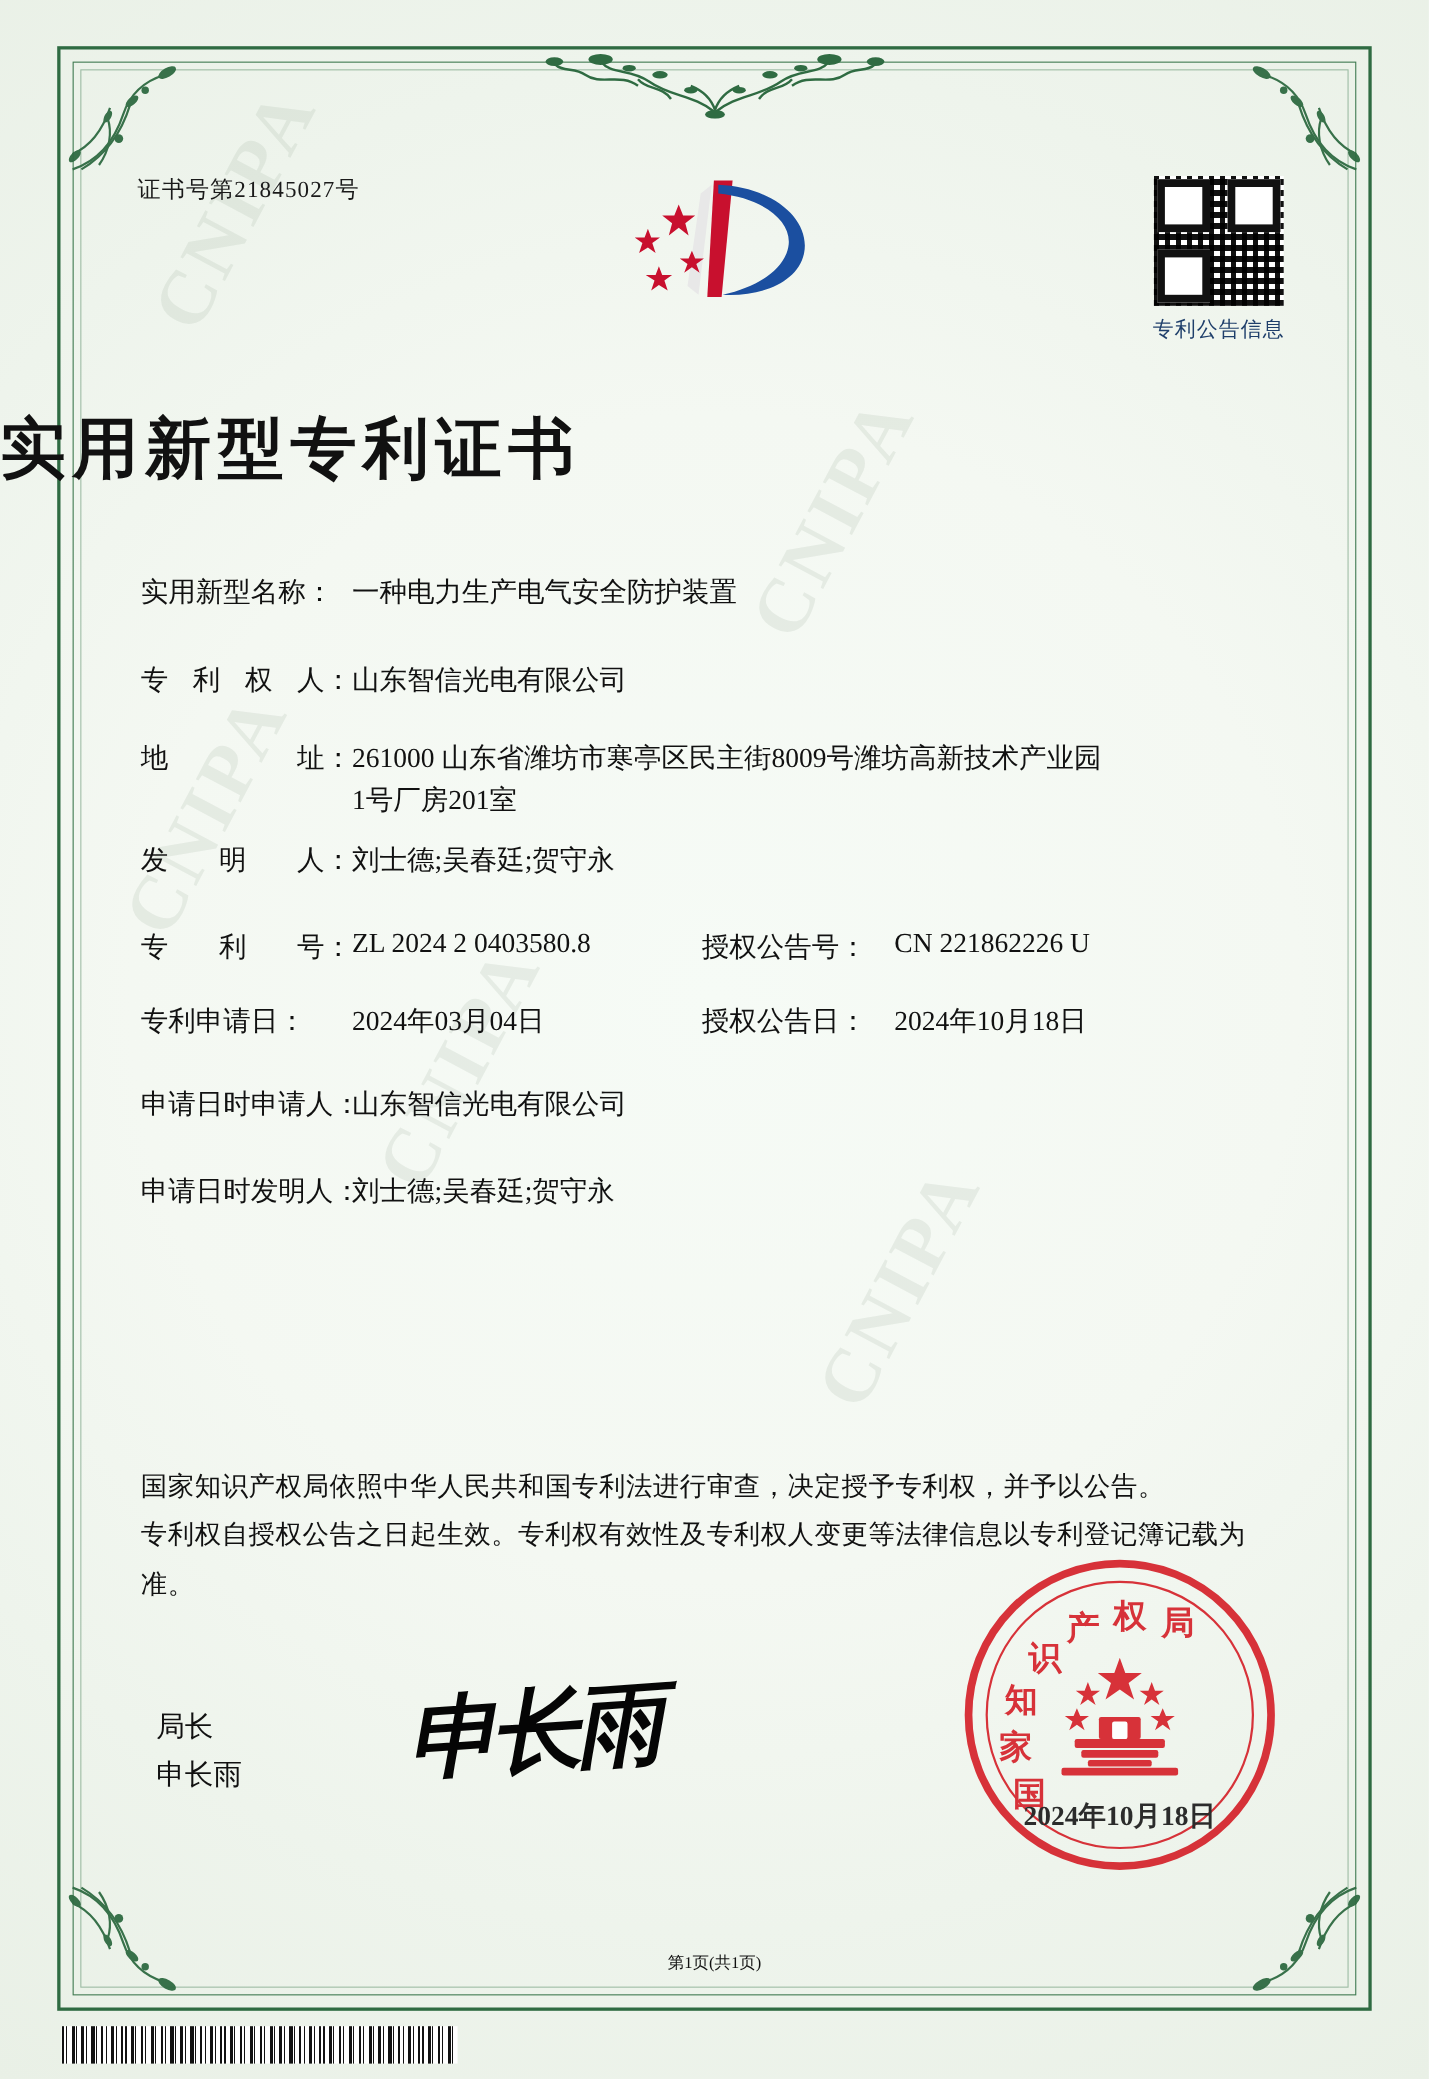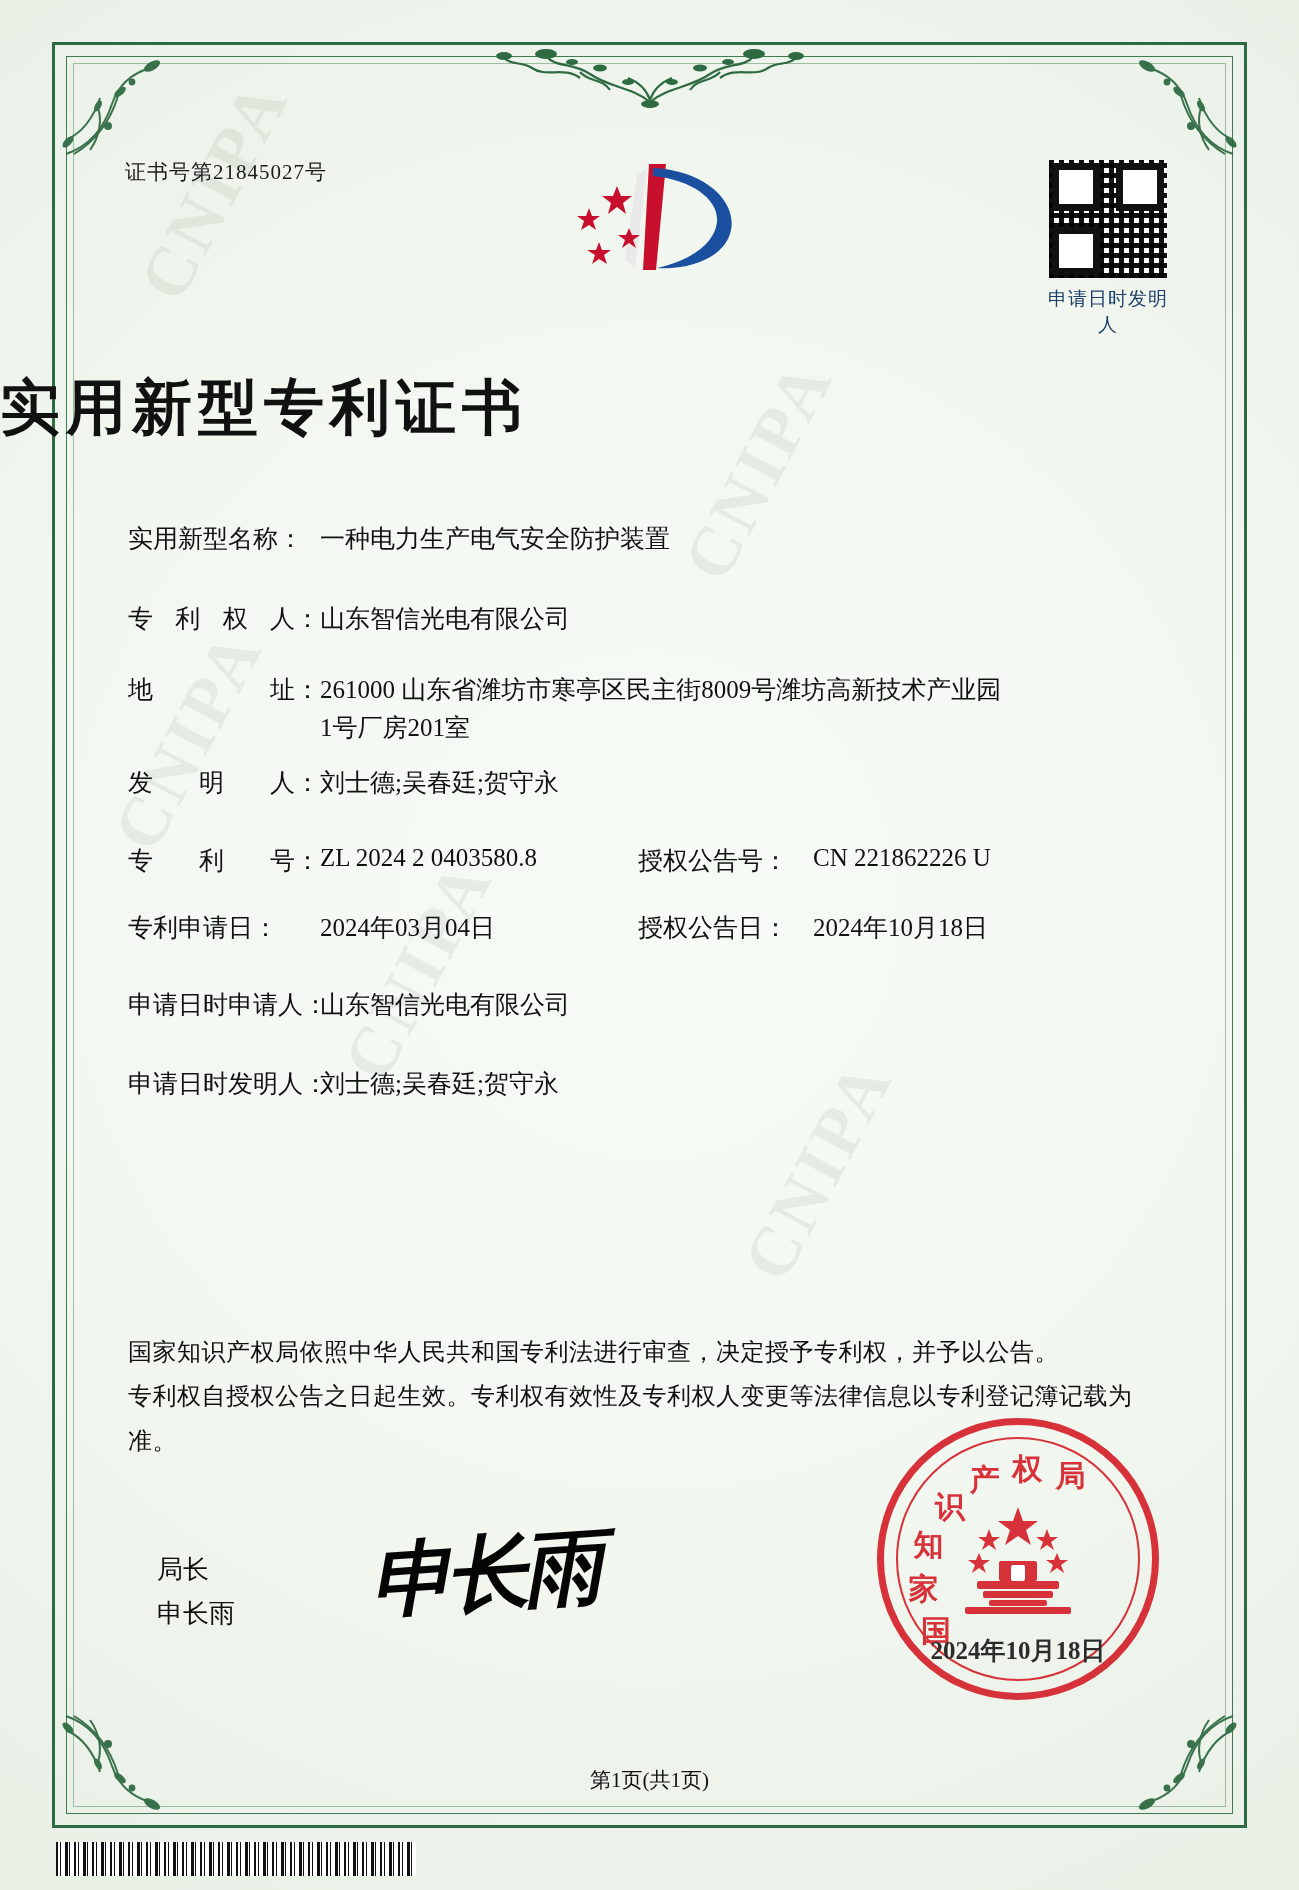--- a/index.html
+++ b/index.html
@@ -212,21 +212,20 @@
   }
 
   
   .sig-block {
     position: absolute;
     left: 142px;
     top: 1548px;
     font-size: 26px;
     line-height: 1.7;
     color: #111;
-    margin-left: 15px;
   }
   .sig-hand {
     position: absolute;
     left: 370px;
     top: 1520px;
     font-size: 82px;
     font-family: "Liberation Serif", serif;
     font-style: italic;
     font-weight: 700;
     color: #050505;
@@ -282,21 +281,21 @@
     font-weight: 700;
     color: #1b1b1b;
   }
 
   
   .page-no {
     position: absolute;
     left: 0; right: 0;
     bottom: 96px;
     text-align: center;
-    font-size: 21px;
+    font-size: 15px;
     color: #111;
     margin-top: 17px;
   }
 
   
   .barcode {
     position: absolute;
     left: 56px;
     bottom: 14px;
     width: 360px;
@@ -421,21 +420,21 @@
       </g>
     </svg>
   </div>
 
   <div class="cert-no">证书号第21845027号</div>
 
   <div class="qr-wrap">
     <div class="qr">
         <div class="qr-in"></div>
       </div>
-    <div class="qr-caption">申请日时发明人</div>
+    <div class="qr-caption">专利公告信息</div>
   </div>
 
   <div class="logo">
     <svg viewBox="0 0 250 130" xmlns="http://www.w3.org/2000/svg">
       <path d="M118 120 L124 14 L141 14 L131 120 Z" fill="#c8102e"></path>
       <path d="M128 18 C178 20 212 50 206 80 C201 106 168 120 132 118 C168 110 190 92 192 72 C194 50 168 30 128 26 Z" fill="#1b4fa0"></path>
       <path d="M122 18 L110 118 L100 110 L112 26 Z" fill="#e8e8e8"></path>
       <g fill="#c8102e">
         <polygon points="92,36 96,46 107,46 98,53 101,64 92,57 83,64 86,53 77,46 88,46"></polygon>
         <polygon points="64,58 67,66 75,66 68,71 71,80 64,75 56,80 59,71 52,66 61,66"></polygon>

